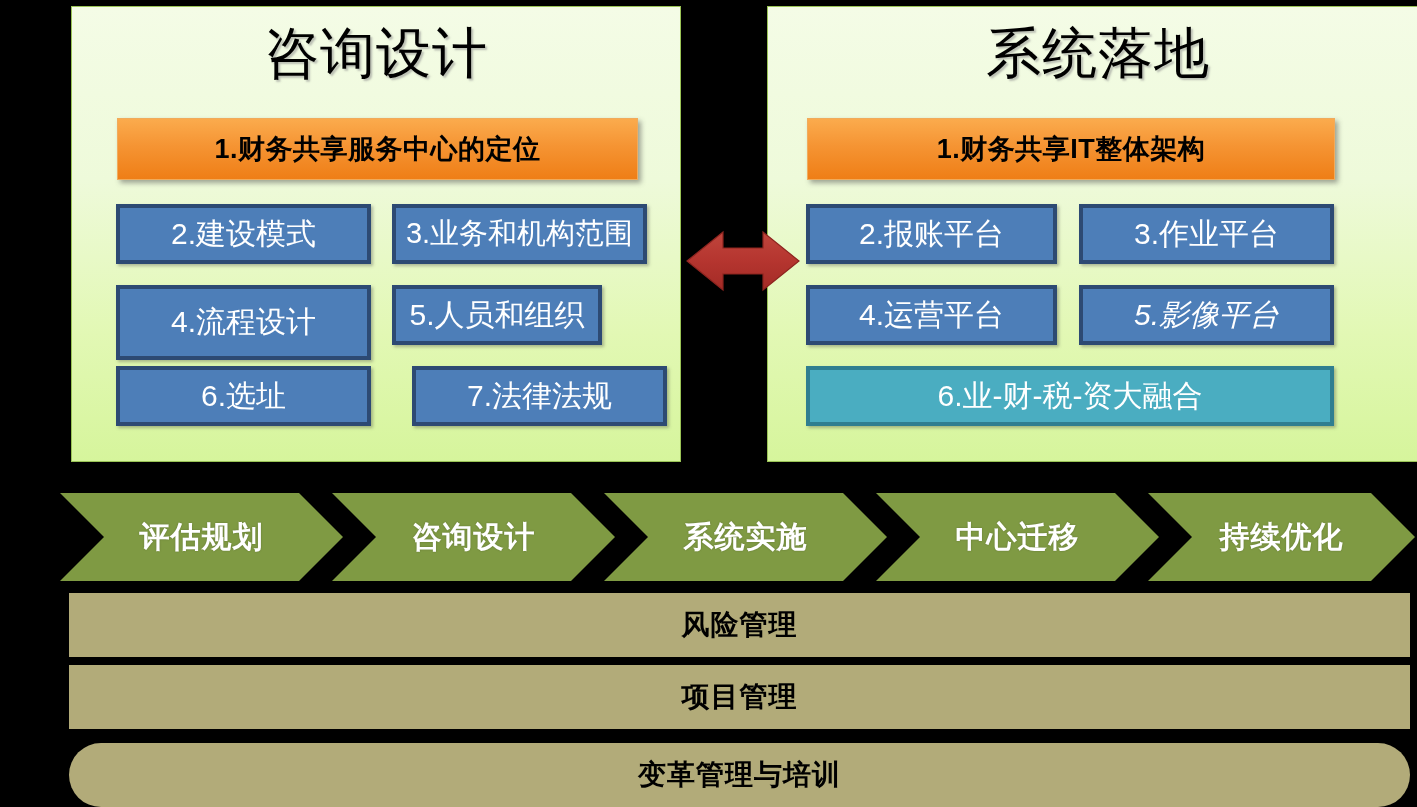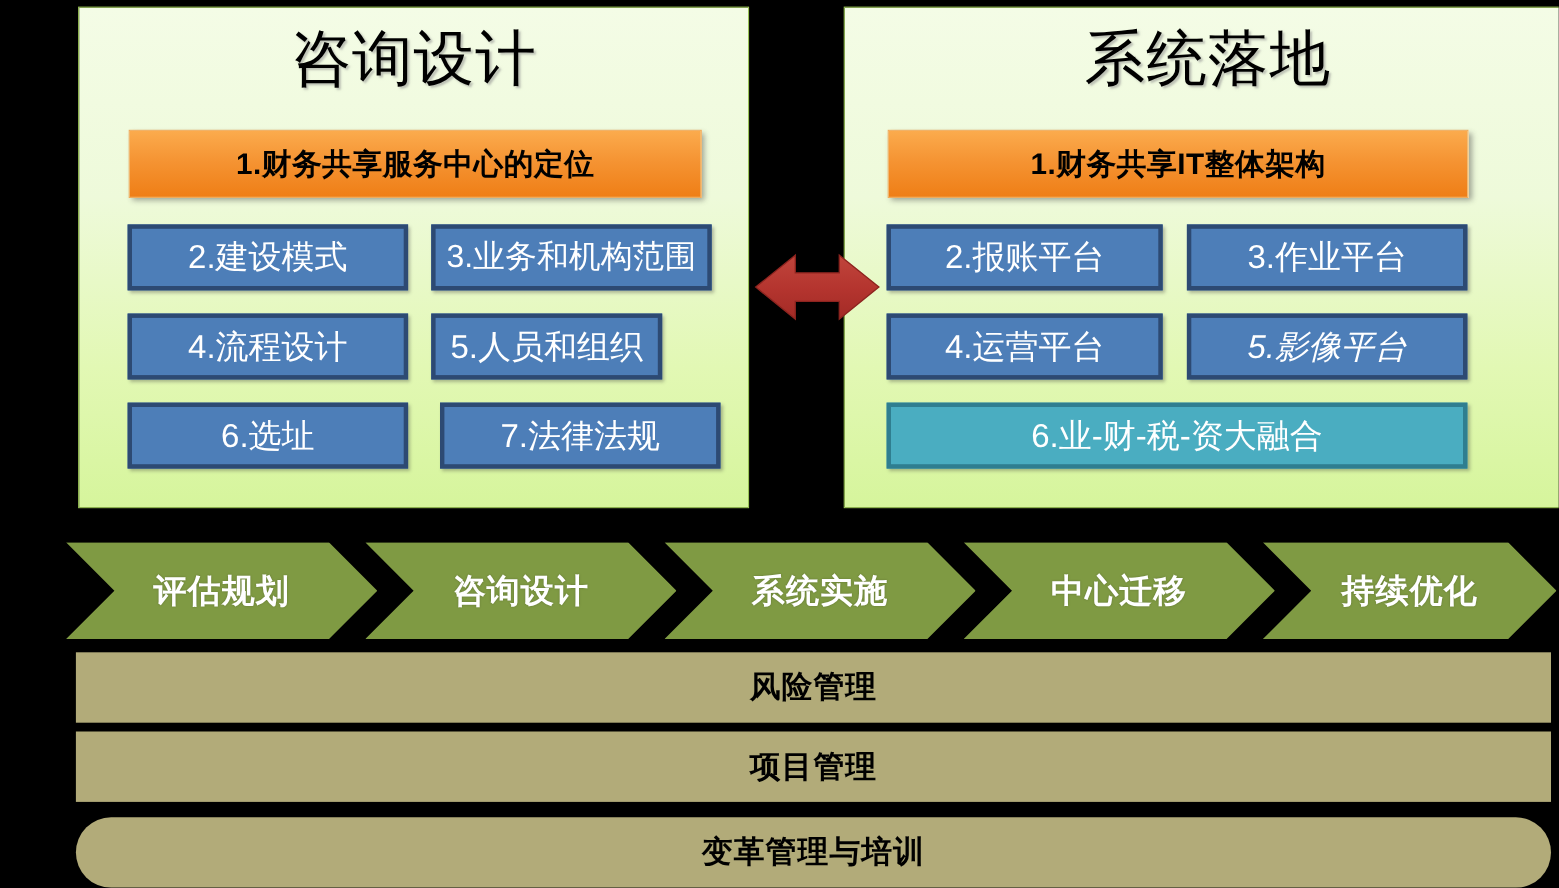--- a/index.html
+++ b/index.html
@@ -89,25 +89,25 @@
 <div class="stage">
 
   <div class="panel panel-left">
     <div class="panel-title">咨询设计</div>
 
     <div class="chip-orange" style="left:45px;top:111px;width:521px;height:62px;">1.财务共享服务中心的定位</div>
 
     <div class="chip-blue" style="left:44px;top:197px;width:255px;height:60px;">2.建设模式</div>
     <div class="chip-blue" style="left:320px;top:197px;width:255px;height:60px;font-size:29px;text-align:center;">3.业务和机构范围</div>
 
-    <div class="chip-blue" style="left:44px;top:278px;width:255px;height:60px;">4.流程设计</div>
+    <div class="chip-blue" style="left:44px;top:278px;width:255px;height:75px;">4.流程设计</div>
     <div class="chip-blue" style="left:320px;top:278px;width:210px;height:60px;">5.人员和组织</div>
 
     <div class="chip-blue" style="left:44px;top:359px;width:255px;height:60px;">6.选址</div>
-    <div class="chip-blue" style="left:328px;top:359px;width:255px;height:60px;">7.法律法规</div>
+    <div class="chip-blue" style="left:340px;top:359px;width:255px;height:60px;">7.法律法规</div>
   </div>
 
   <div class="panel panel-right">
     <div class="panel-title">系统落地</div>
 
     <div class="chip-orange" style="left:39px;top:111px;width:528px;height:62px;">1.财务共享IT整体架构</div>
 
     <div class="chip-blue" style="left:38px;top:197px;width:251px;height:60px;">2.报账平台</div>
     <div class="chip-blue" style="left:311px;top:197px;width:255px;height:60px;">3.作业平台</div>
 

